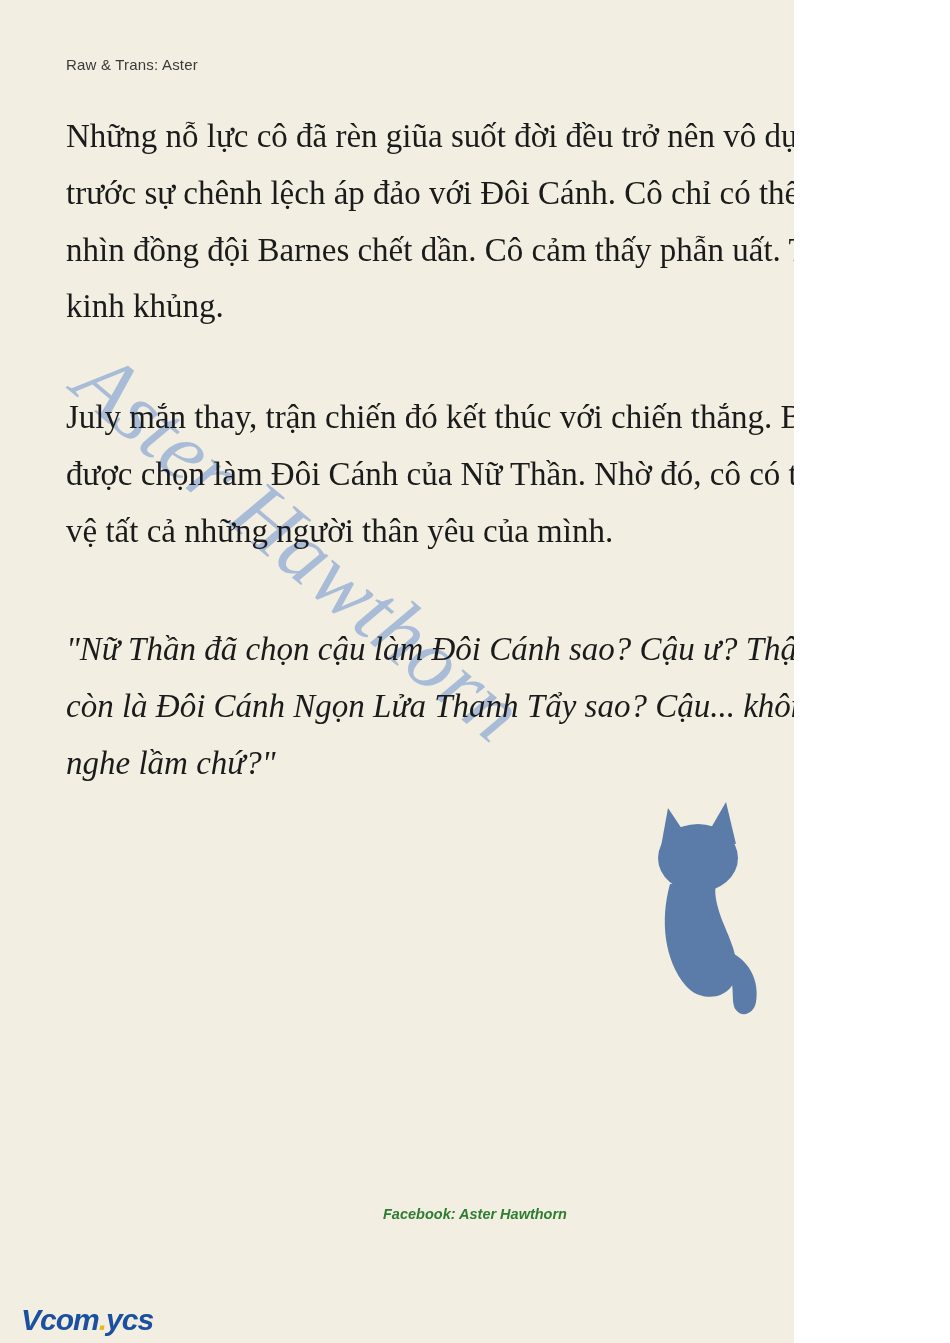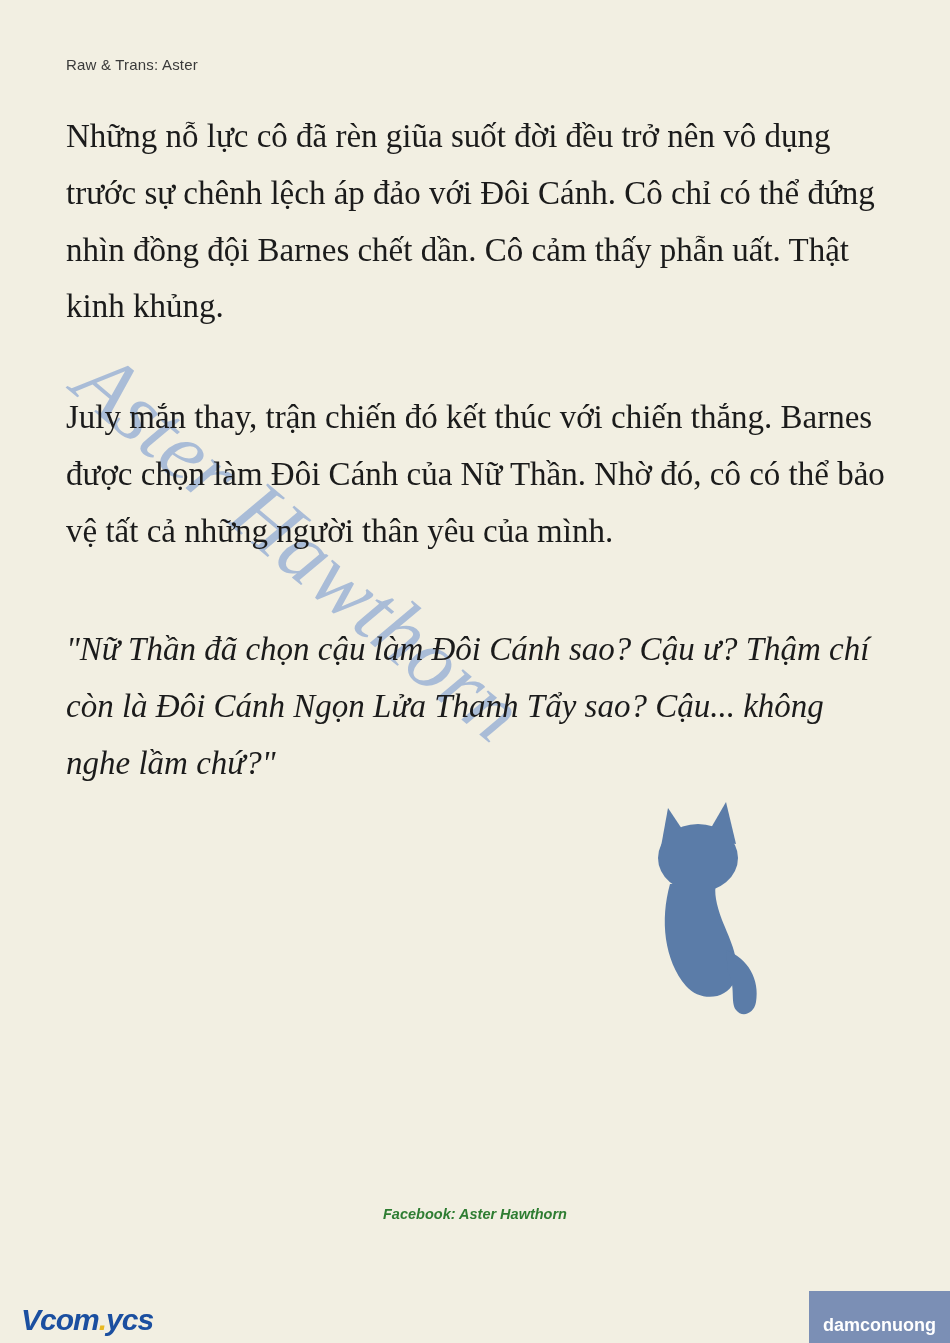--- a/index.html
+++ b/index.html
@@ -8,21 +8,21 @@
     background: #ffffff;
   }
   body {
     width: 950px;
     height: 1343px;
     font-family: "Liberation Sans", sans-serif;
     overflow: hidden;
   }
   #page {
     position: relative;
-    width: 950px;
+    width: 794px;
     height: 1343px;
     background: #f2efe2;
     overflow: hidden;
   }
   
   .credit {
     position: absolute;
     left: 66px;
     top: 56px;
     font-size: 15px;

